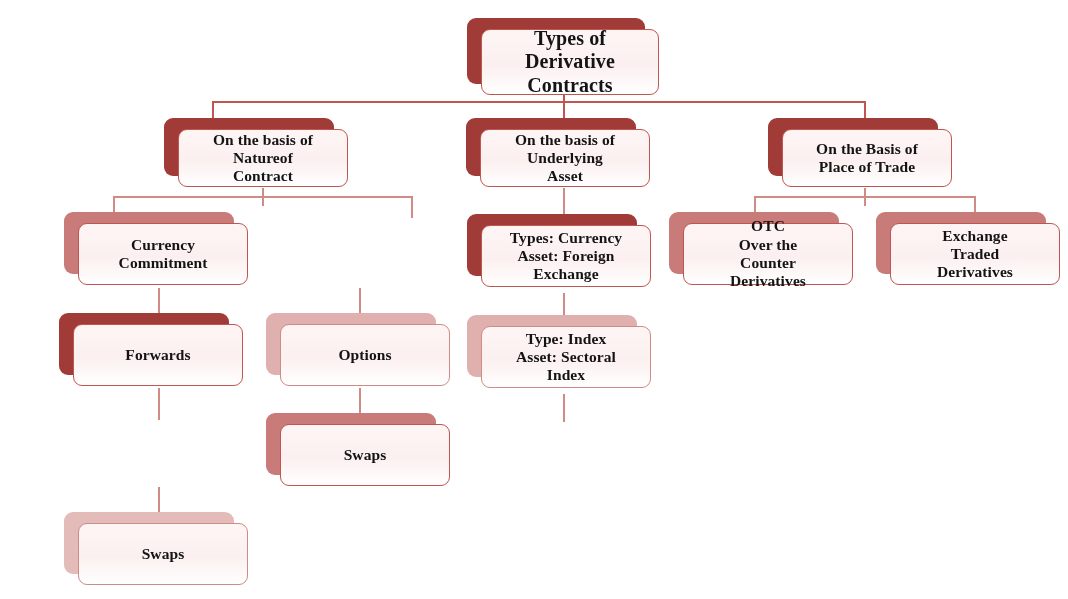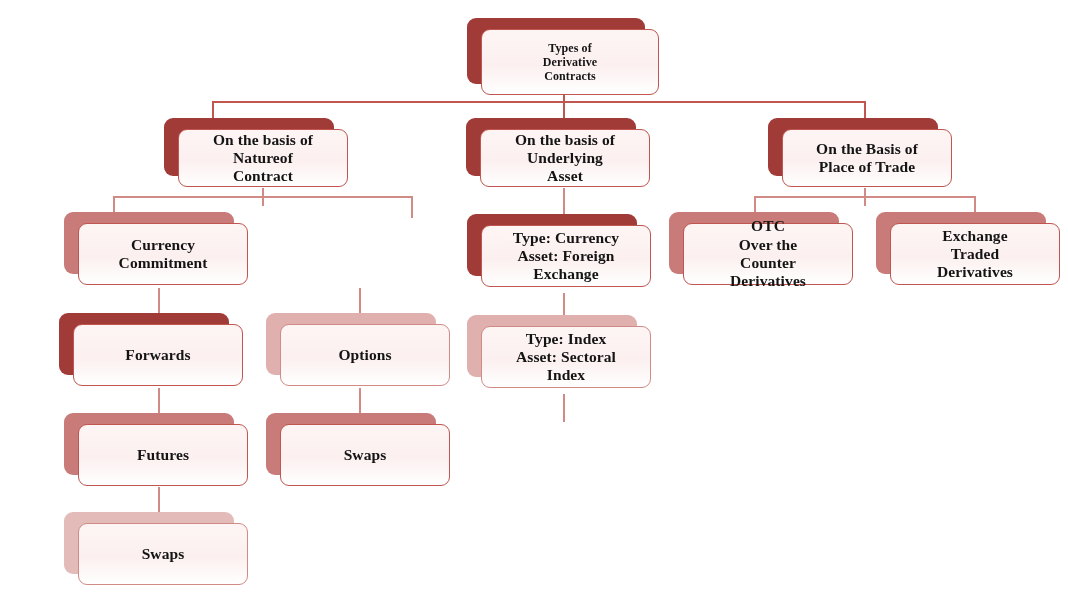--- a/index.html
+++ b/index.html
@@ -66,21 +66,21 @@
   }
   .node .label {
     text-align: center;
     font-weight: bold;
     color: #141414;
     line-height: 1.18;
     letter-spacing: 0.1px;
     white-space: pre-line;
     font-size: 15.5px;
   }
-  .node.root .label { font-size: 12px; }
+  .node.root .label { font-size: 20px; }
 </style>
 </head>
 <body>
 
 <div id="canvas">
 
   <div class="conn v" style="left:563px; top:95px; height:32px;"></div>
   <div class="conn h" style="left:212px; top:101px; width:653px;"></div>
   <div class="conn v" style="left:212px; top:101px; height:26px;"></div>
   <div class="conn v" style="left:563px; top:101px; height:26px;"></div>
@@ -148,21 +148,21 @@
     <div class="box">
       <span class="label">Currency
 Commitment</span>
     </div>
   </div>
 
 
   <div class="node dark" style="left:467px; top:214px; width:170px; height:62px;">
     <div class="shadow"></div>
     <div class="box">
-      <span class="label">Type: Currency
+      <span class="label">Types: Currency
 Asset: Foreign
 Exchange</span>
     </div>
   </div>
 
   <div class="node mid" style="left:669px; top:212px; width:170px; height:62px;">
     <div class="shadow"></div>
     <div class="box small">
       <span class="label">OTC
 Over the
@@ -196,26 +196,20 @@
 
   <div class="node light" style="left:467px; top:315px; width:170px; height:62px;">
     <div class="shadow"></div>
     <div class="box">
       <span class="label">Type: Index
 Asset: Sectoral
 Index</span>
     </div>
   </div>
 
-  <div class="node mid" style="left:64px; top:413px; width:170px; height:62px;">
-    <div class="shadow"></div>
-    <div class="box">
-      <span class="label">Futures</span>
-    </div>
-  </div>
 
   <div class="node mid" style="left:266px; top:413px; width:170px; height:62px;">
     <div class="shadow"></div>
     <div class="box">
       <span class="label">Swaps</span>
     </div>
   </div>
 
 
   <div class="node pale" style="left:64px; top:512px; width:170px; height:62px;">

